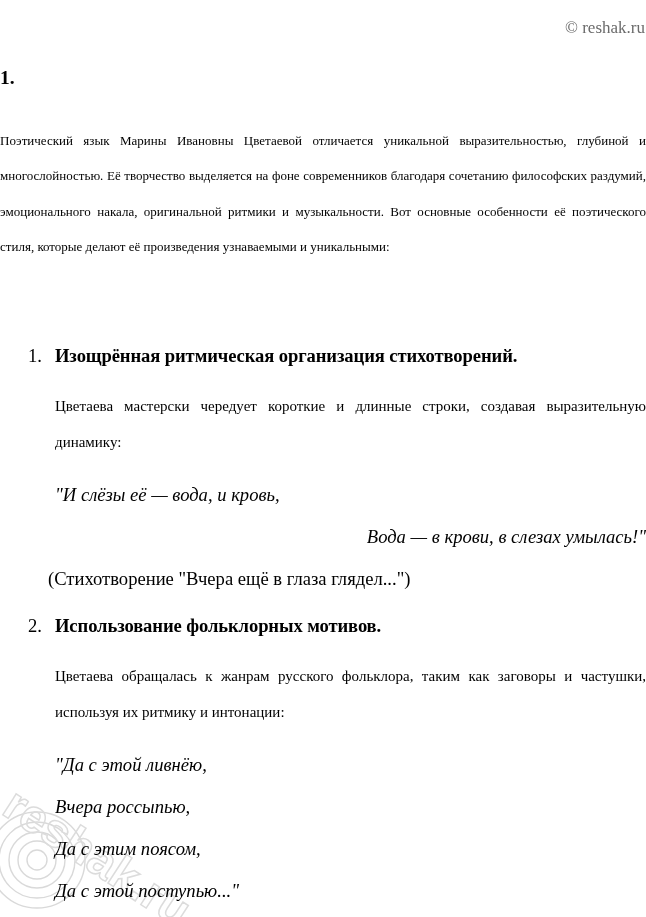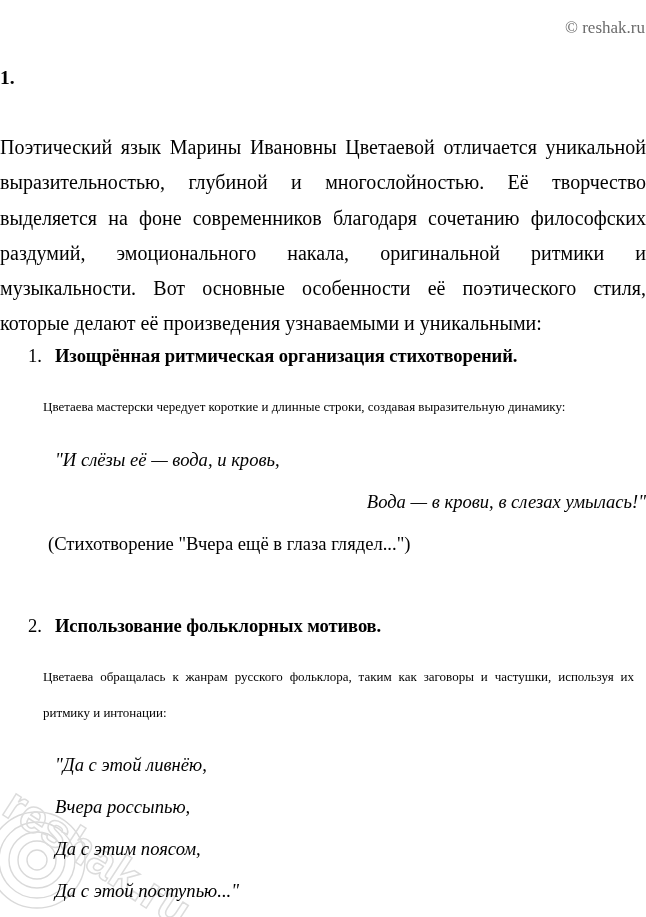--- a/index.html
+++ b/index.html
@@ -75,21 +75,21 @@
     font-weight: bold;
     font-size: 19.5px;
     line-height: 24px;
   }
 
   .intro {
     position: absolute;
     left: 0;
     top: 82px;
     width: 646px;
-    font-size: 20px;
+    font-size: 13px;
     line-height: 35.3px;
     text-align: justify;
     text-justify: inter-word;
     -webkit-hyphens: none;
     hyphens: none;
   }
 
   .list-item {
     position: absolute;
     width: 646px;
@@ -107,23 +107,23 @@
     font-weight: normal;
     font-size: 18.6px;
   }
   .li-head-text {
     display: block;
     margin-left: 55px;
     letter-spacing: -0.1px;
   }
 
   .li-body {
-    margin-left: 43px;
+    margin-left: 55px;
     width: 591px;
-    font-size: 13px;
+    font-size: 15px;
     line-height: 35.5px;
     text-align: justify;
     text-justify: inter-word;
   }
 
   .verse {
     margin-left: 55px;
     width: 591px;
     font-size: 18.6px;
     line-height: 22px;

